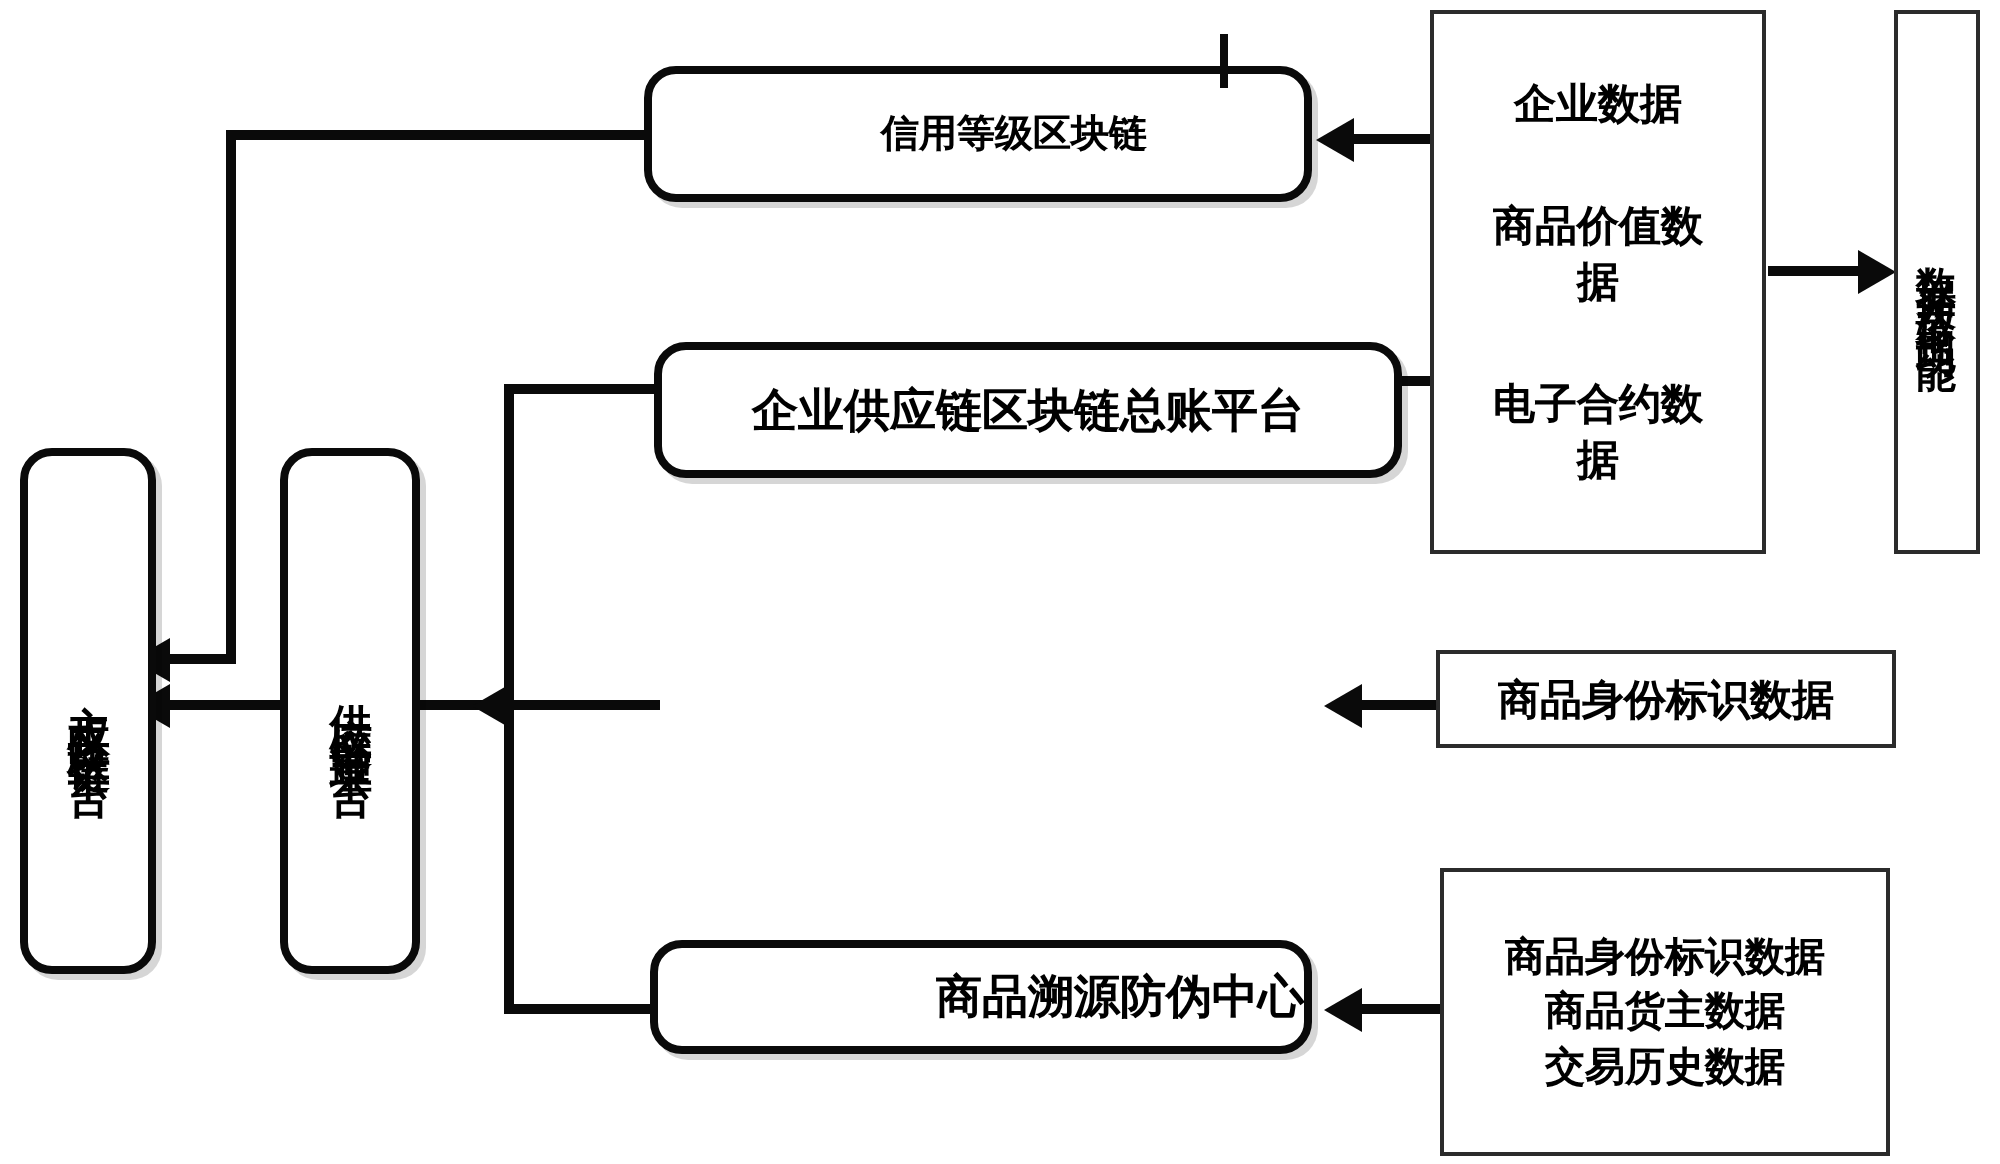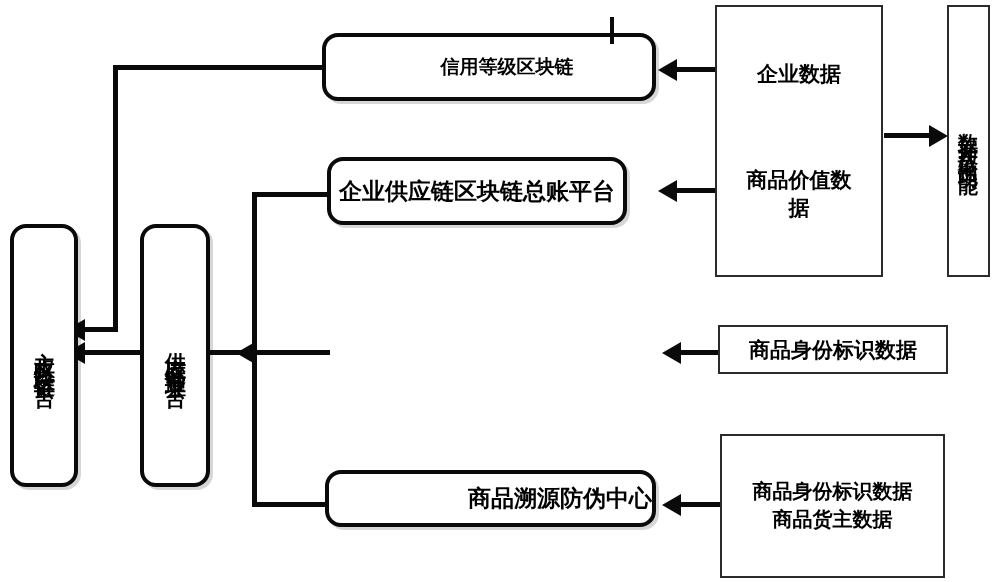--- a/index.html
+++ b/index.html
@@ -134,40 +134,42 @@
   </div>
 
   <div class="node rounded vert" style="left:140px; top:224px; width:70px; height:263px; font-size:21px;">
     <span class="vert-label">供应链管理平台</span>
   </div>
 
   <div class="node rounded" style="left:322px; top:33px; width:334px; height:68px; font-size:19px;padding-left:36px;">
     <span>信用等级区块链</span>
   </div>
 
-  <div class="node rounded" style="left:327px; top:157px; width:300px; height:68px; font-size:23px;">
+  <div class="node rounded" style="left:327px; top:171px; width:374px; height:68px; font-size:23px;">
     <span>企业供应链区块链总账平台</span>
   </div>
 
 
   <div class="node rounded" style="left:325px; top:470px; width:331px; height:57px; font-size:23px;justify-content:flex-end;">
     <span>商品溯源防伪中心</span>
   </div>
 
   <div class="node thin stacked" style="left:715px; top:5px; width:168px; height:272px; font-size:21px; padding:14px 20px;">
     <span>企业数据</span>
     <span>商品价值数据</span>
+    <span>电子合约数据</span>
   </div>
 
   <div class="node thin vert" style="left:947px; top:5px; width:43px; height:272px; font-size:20px;">
     <span class="vert-label">数据开放输出功能</span>
   </div>
 
   <div class="node thin" style="left:718px; top:325px; width:230px; height:49px; font-size:21px;">
     <span>商品身份标识数据</span>
   </div>
 
   <div class="node thin stacked tight" style="left:720px; top:434px; width:225px; height:144px; font-size:20px; padding:6px 20px;">
     <span>商品身份标识数据</span>
     <span>商品货主数据</span>
+    <span>交易历史数据</span>
   </div>
 
 </div>
 
 </body></html>

